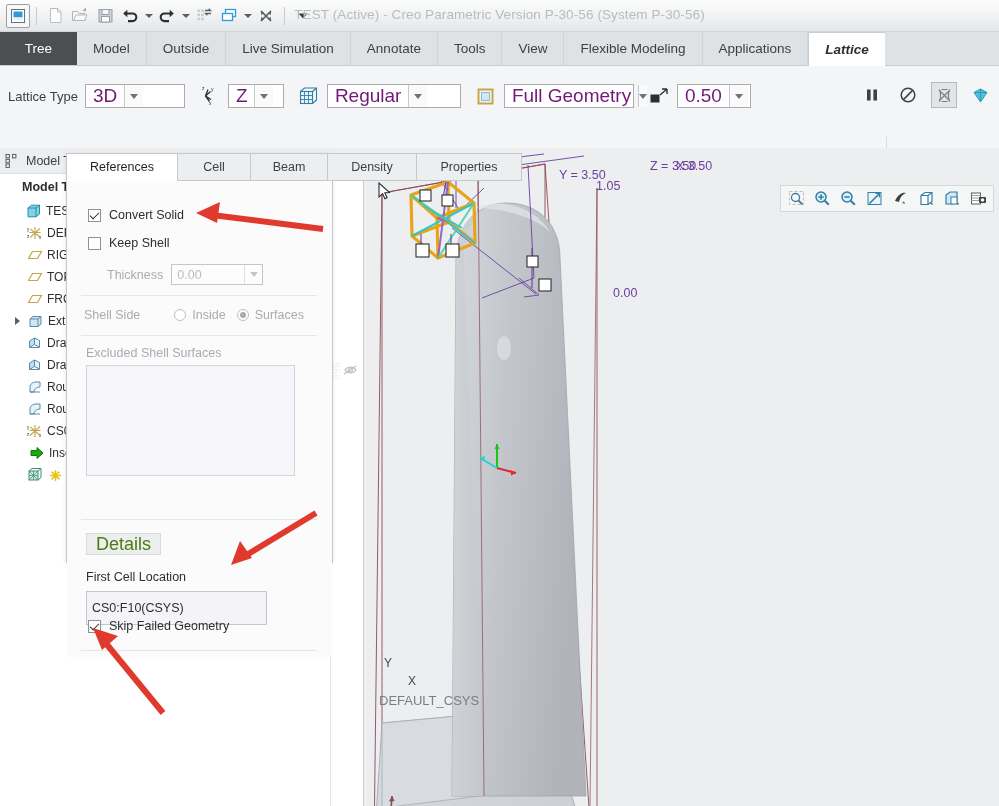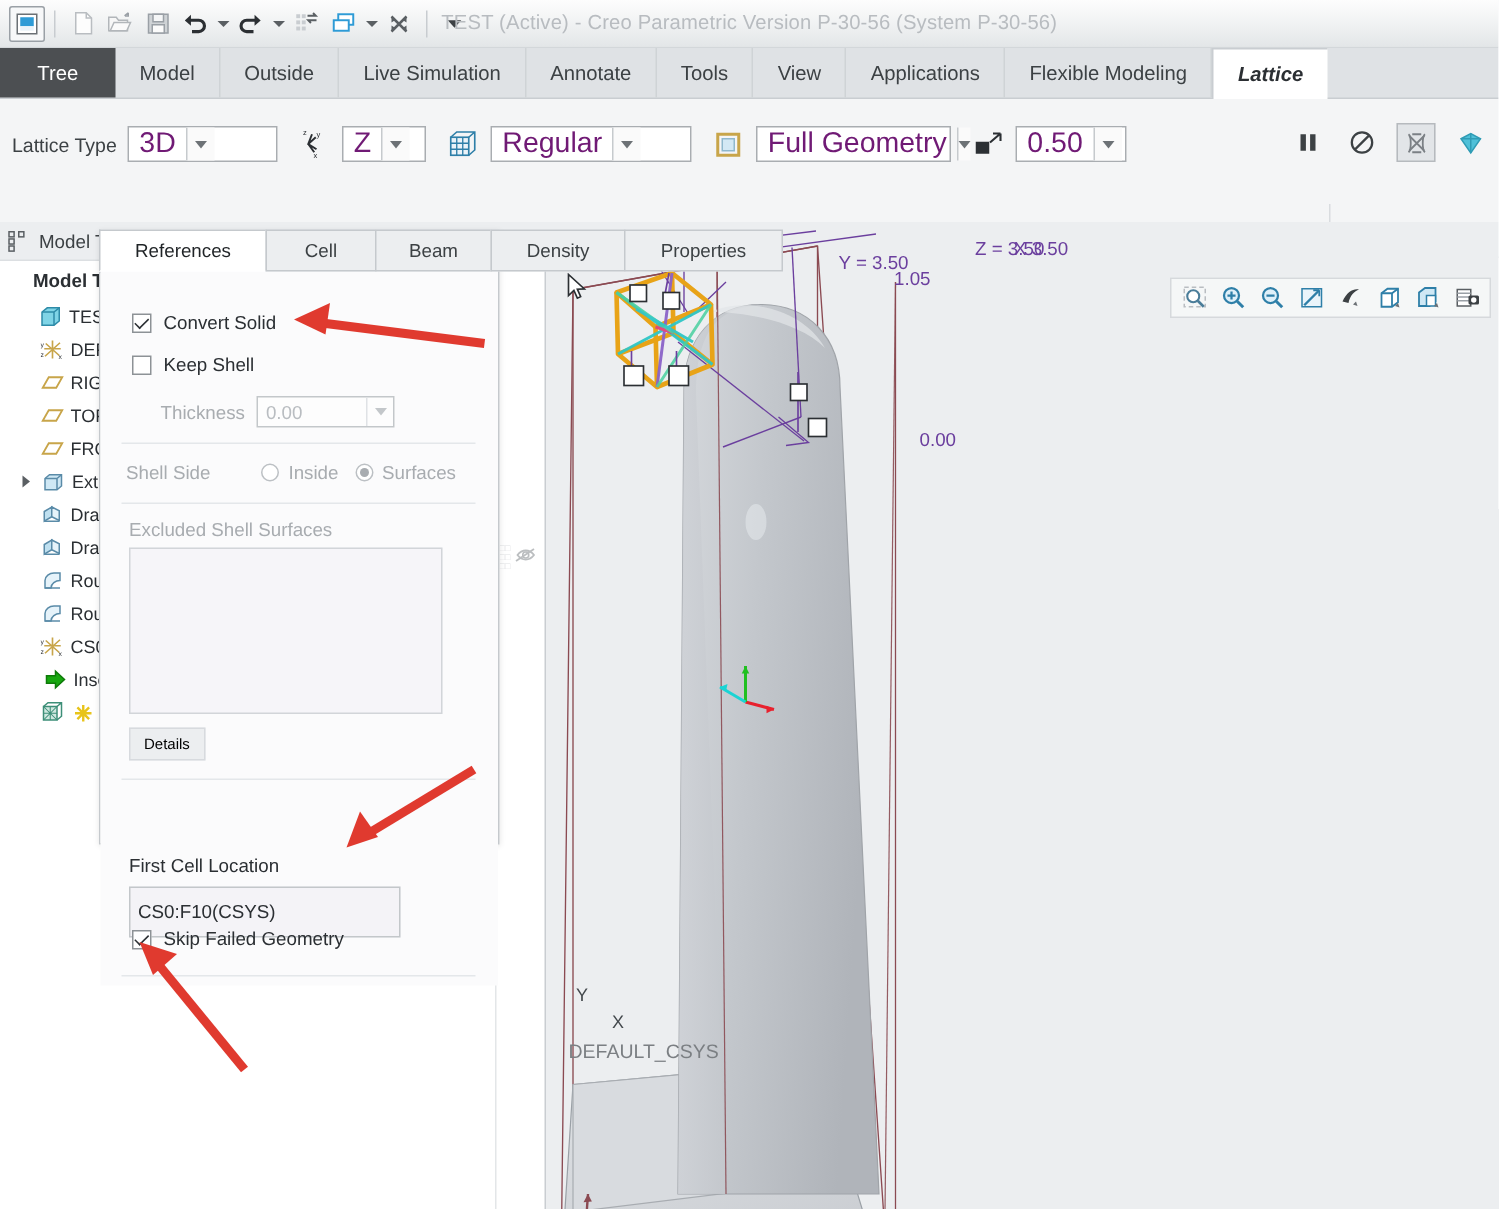--- a/index.html
+++ b/index.html
@@ -178,22 +178,22 @@
     display: flex; align-items: center; padding: 16px 5px; font-size: 12.5px; color: #2b2f33;
   }
   .inp-combo { display: flex; align-items: stretch; height: 21px; border: 1px solid #c3c7ca; background: #fdfdfd; }
   .inp-combo .v { flex: 1; display: flex; align-items: center; padding: 0 5px; font-size: 12.5px; color: #b9bdc1; }
   .inp-combo .a { width: 18px; display: flex; align-items: center; justify-content: center; border-left: 1px solid #dfe2e5; }
   .tri-dis { width: 0; height: 0; border-left: 4px solid transparent;
              border-right: 4px solid transparent; border-top: 5px solid #c3c7ca; }
   .listbox { border: 1px solid #d2d5d9; background: #f6f5f9; }
   .btn-dis {
     display: inline-flex; align-items: center; justify-content: center;
-    height: 22px; padding: 0 9px; font-size: 10px; color: #000000;
-    background: #eceef0; border: 1px solid #d7dade;
+    height: 22px; padding: 0 9px; font-size: 18px; color: #4d7c0f;
+    background: #eceef0; border: 1px solid #d7dade; margin-top: 48px;
   }
   .hsep { height: 1px; background: #e4e7ea; }
 
   
   .arrow-layer { position: absolute; left: 0; top: 0; width: 999px; height: 806px; pointer-events: none; }
 </style>
 </head>
 <body>
 
 <div id="app">
@@ -298,22 +298,22 @@
   </div>
 
   <div class="ribbon-tabs">
     <div class="rtab file">Tree</div>
     <div class="rtab">Model</div>
     <div class="rtab">Outside</div>
     <div class="rtab">Live Simulation</div>
     <div class="rtab">Annotate</div>
     <div class="rtab">Tools</div>
     <div class="rtab">View</div>
+    <div class="rtab">Flexible Modeling</div>
     <div class="rtab">Applications</div>
-    <div class="rtab">Flexible Modeling</div>
     <div class="rtab active">Lattice</div>
   </div>
 
   <div class="ribbon-body">
     <div class="lat-row">
 
       <span class="lbl">Lattice Type</span>
 
       <div class="combo" style="width:100px">
         <span class="cval">3D</span>

